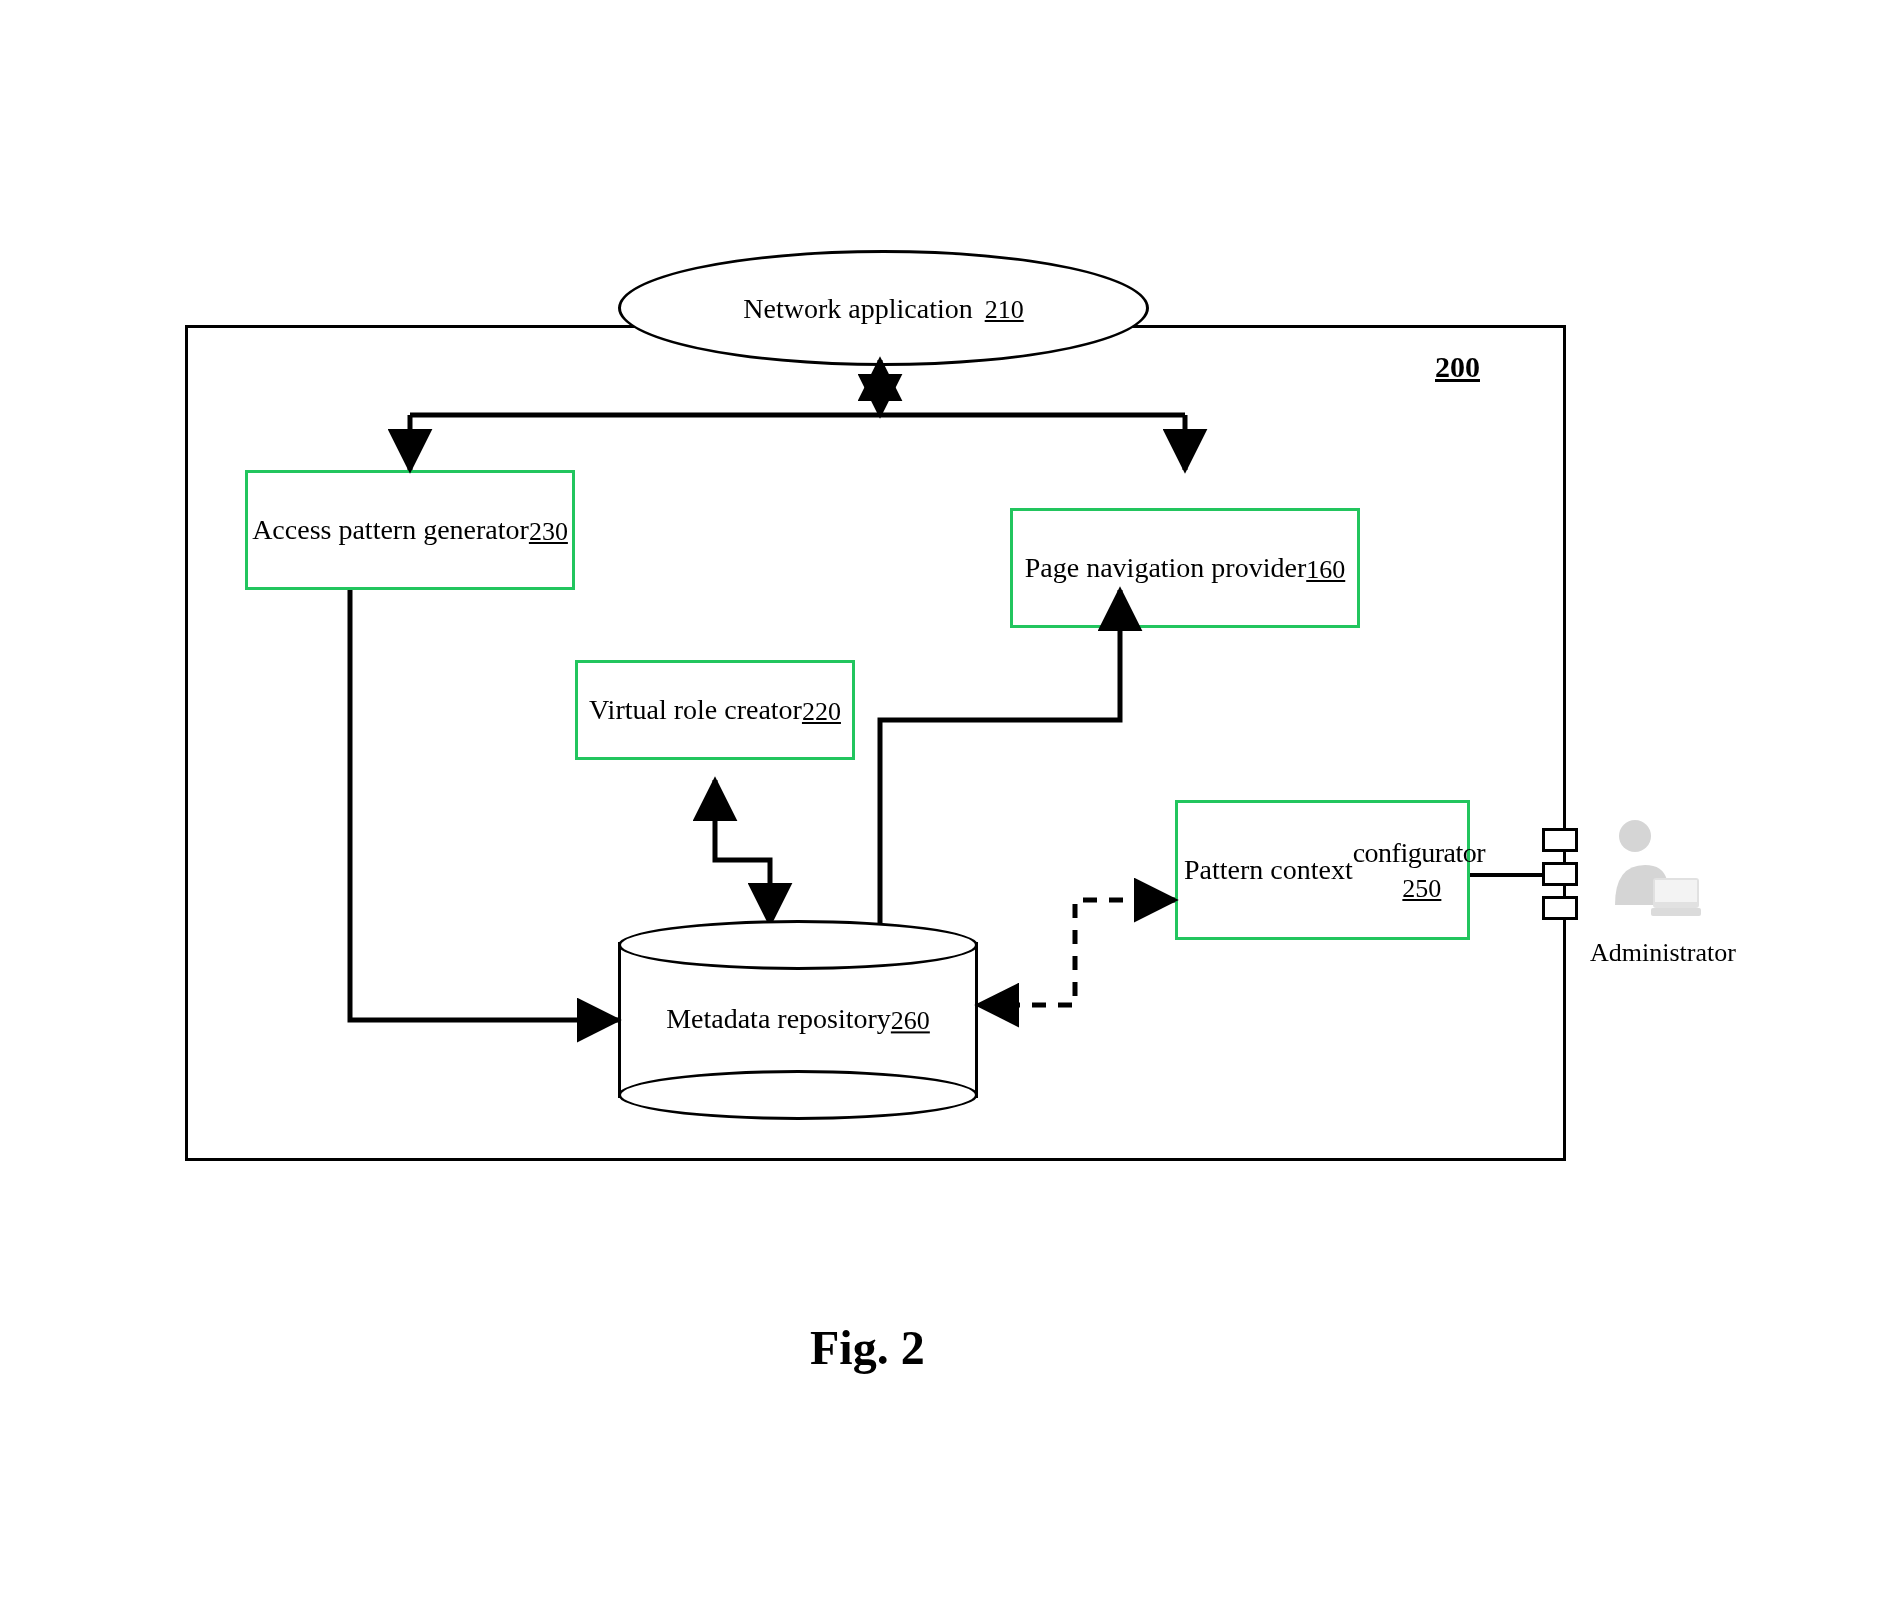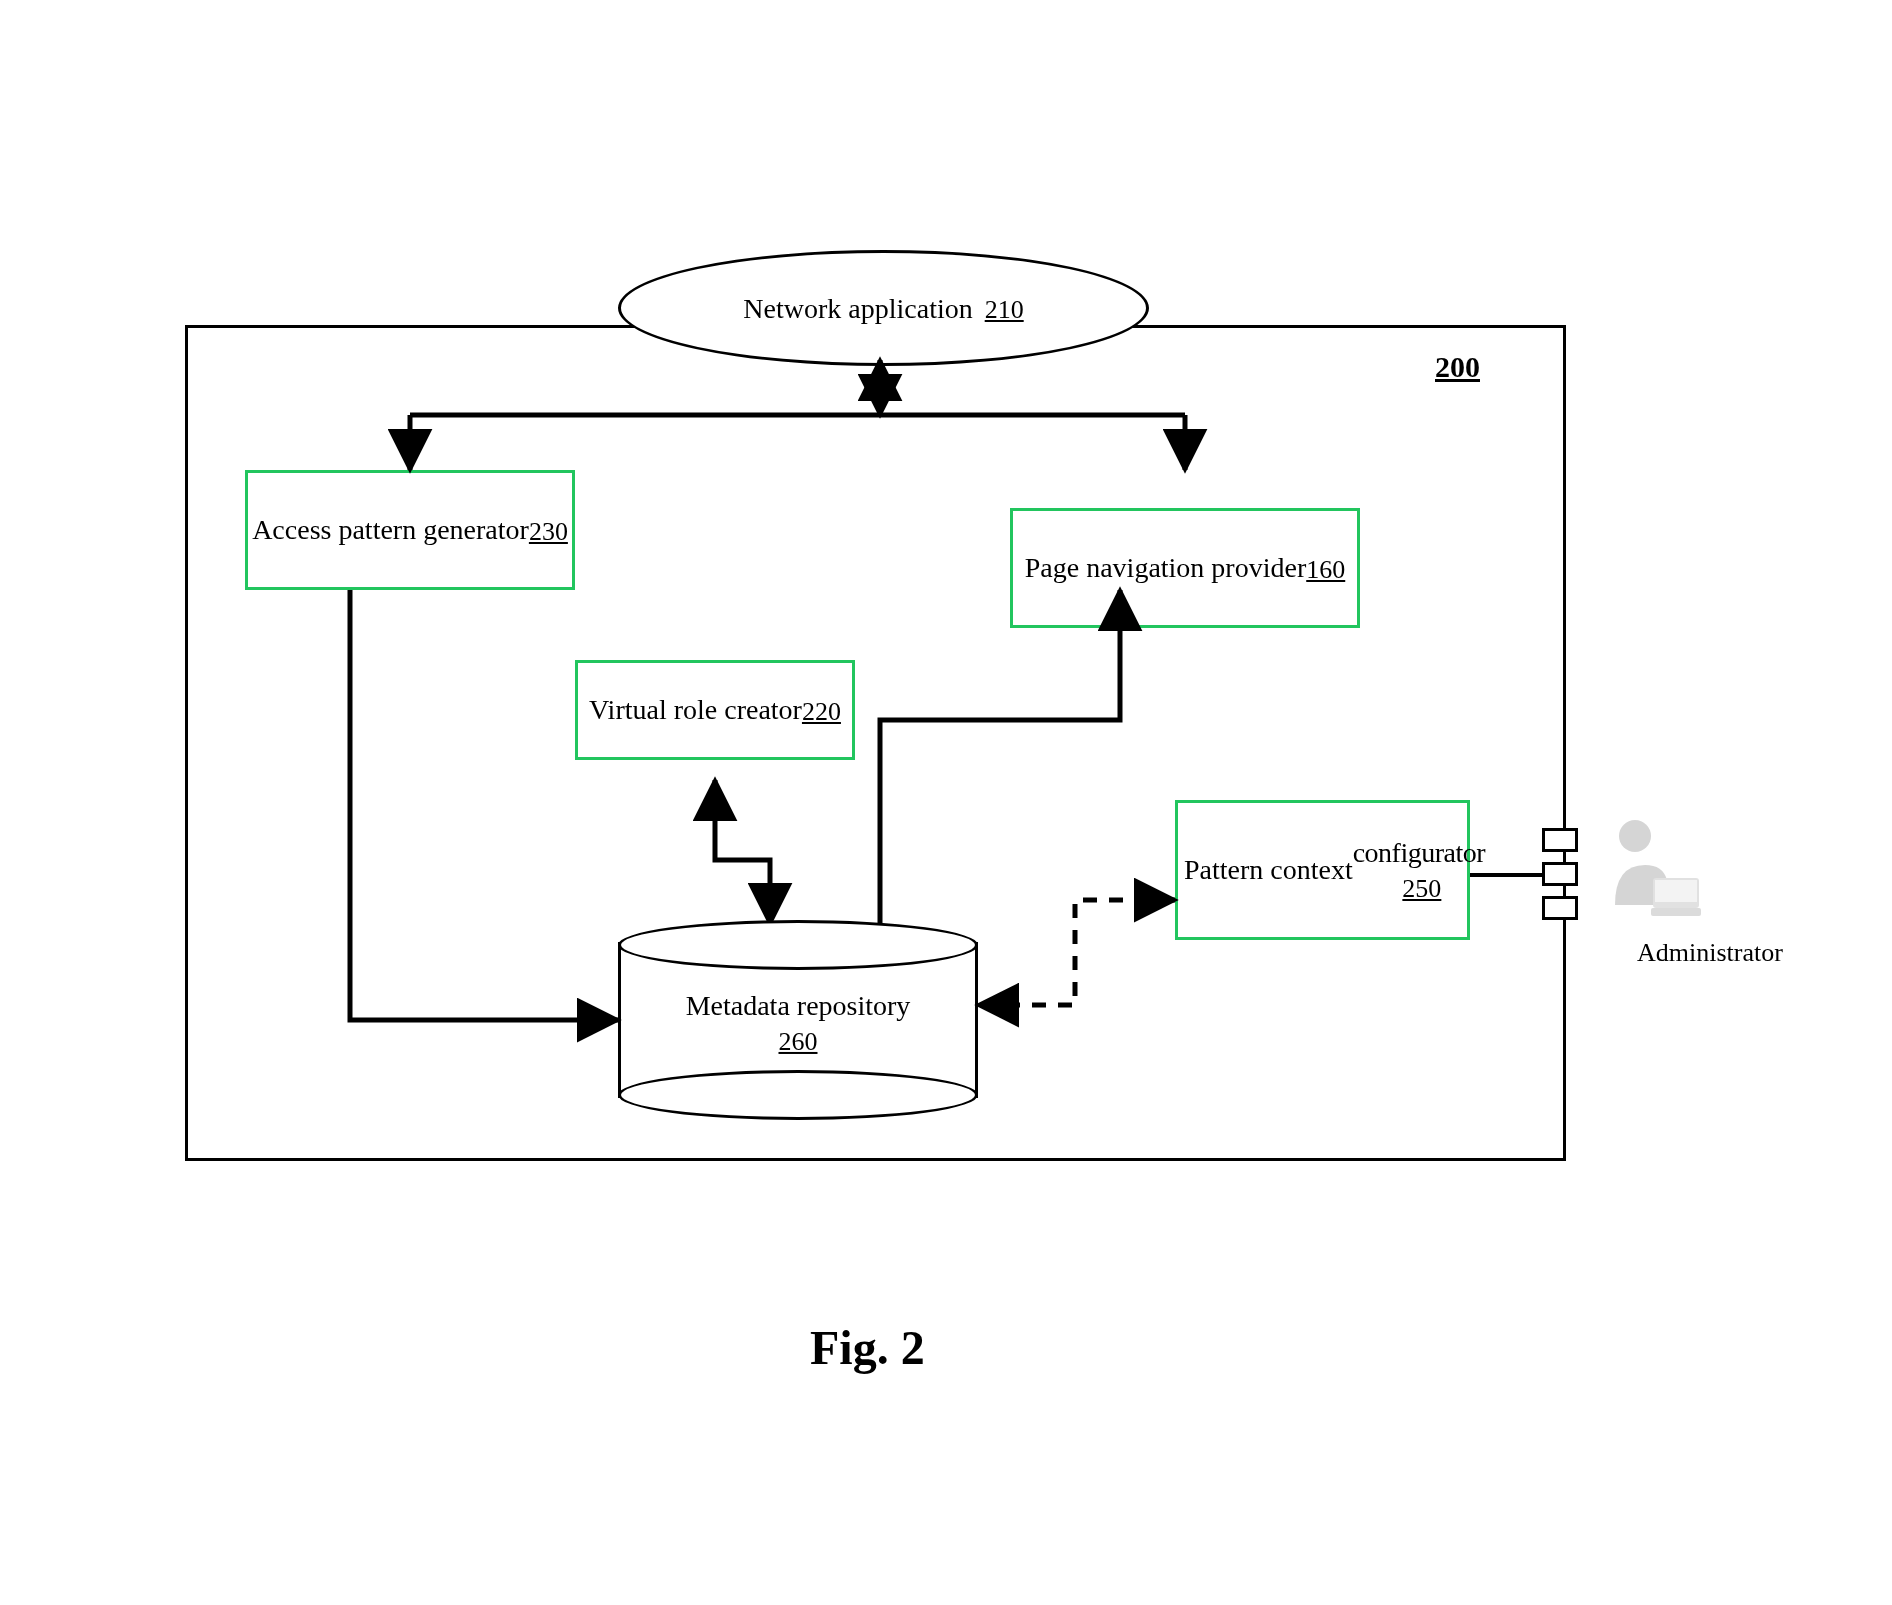--- a/index.html
+++ b/index.html
@@ -58,21 +58,20 @@
     font-weight: 700;
   }
   .fig-caption {
     position: absolute;
     font-size: 48px;
     font-weight: bold;
   }
   .admin-label {
     position: absolute;
     font-size: 26px;
-    margin-left: 47px;
   }
   
   .cylinder {
     position: absolute;
   }
   .cyl-body {
     position: absolute;
     left: 0; right: 0;
     border-left: 3px solid #000;
     border-right: 3px solid #000;
@@ -84,21 +83,21 @@
     border: 3px solid #000;
     border-radius: 50%;
     background: #fff;
   }
   .cyl-text {
     position: absolute;
     left: 0; right: 0;
     top: 48%;
     transform: translateY(-40%);
     display: flex;
-    flex-direction: column;
+    flex-direction: row;
     align-items: center;
     justify-content: center;
     text-align: center;
     z-index: 3;
   }
   
   .port {
     position: absolute;
     width: 36px;
     height: 24px;

